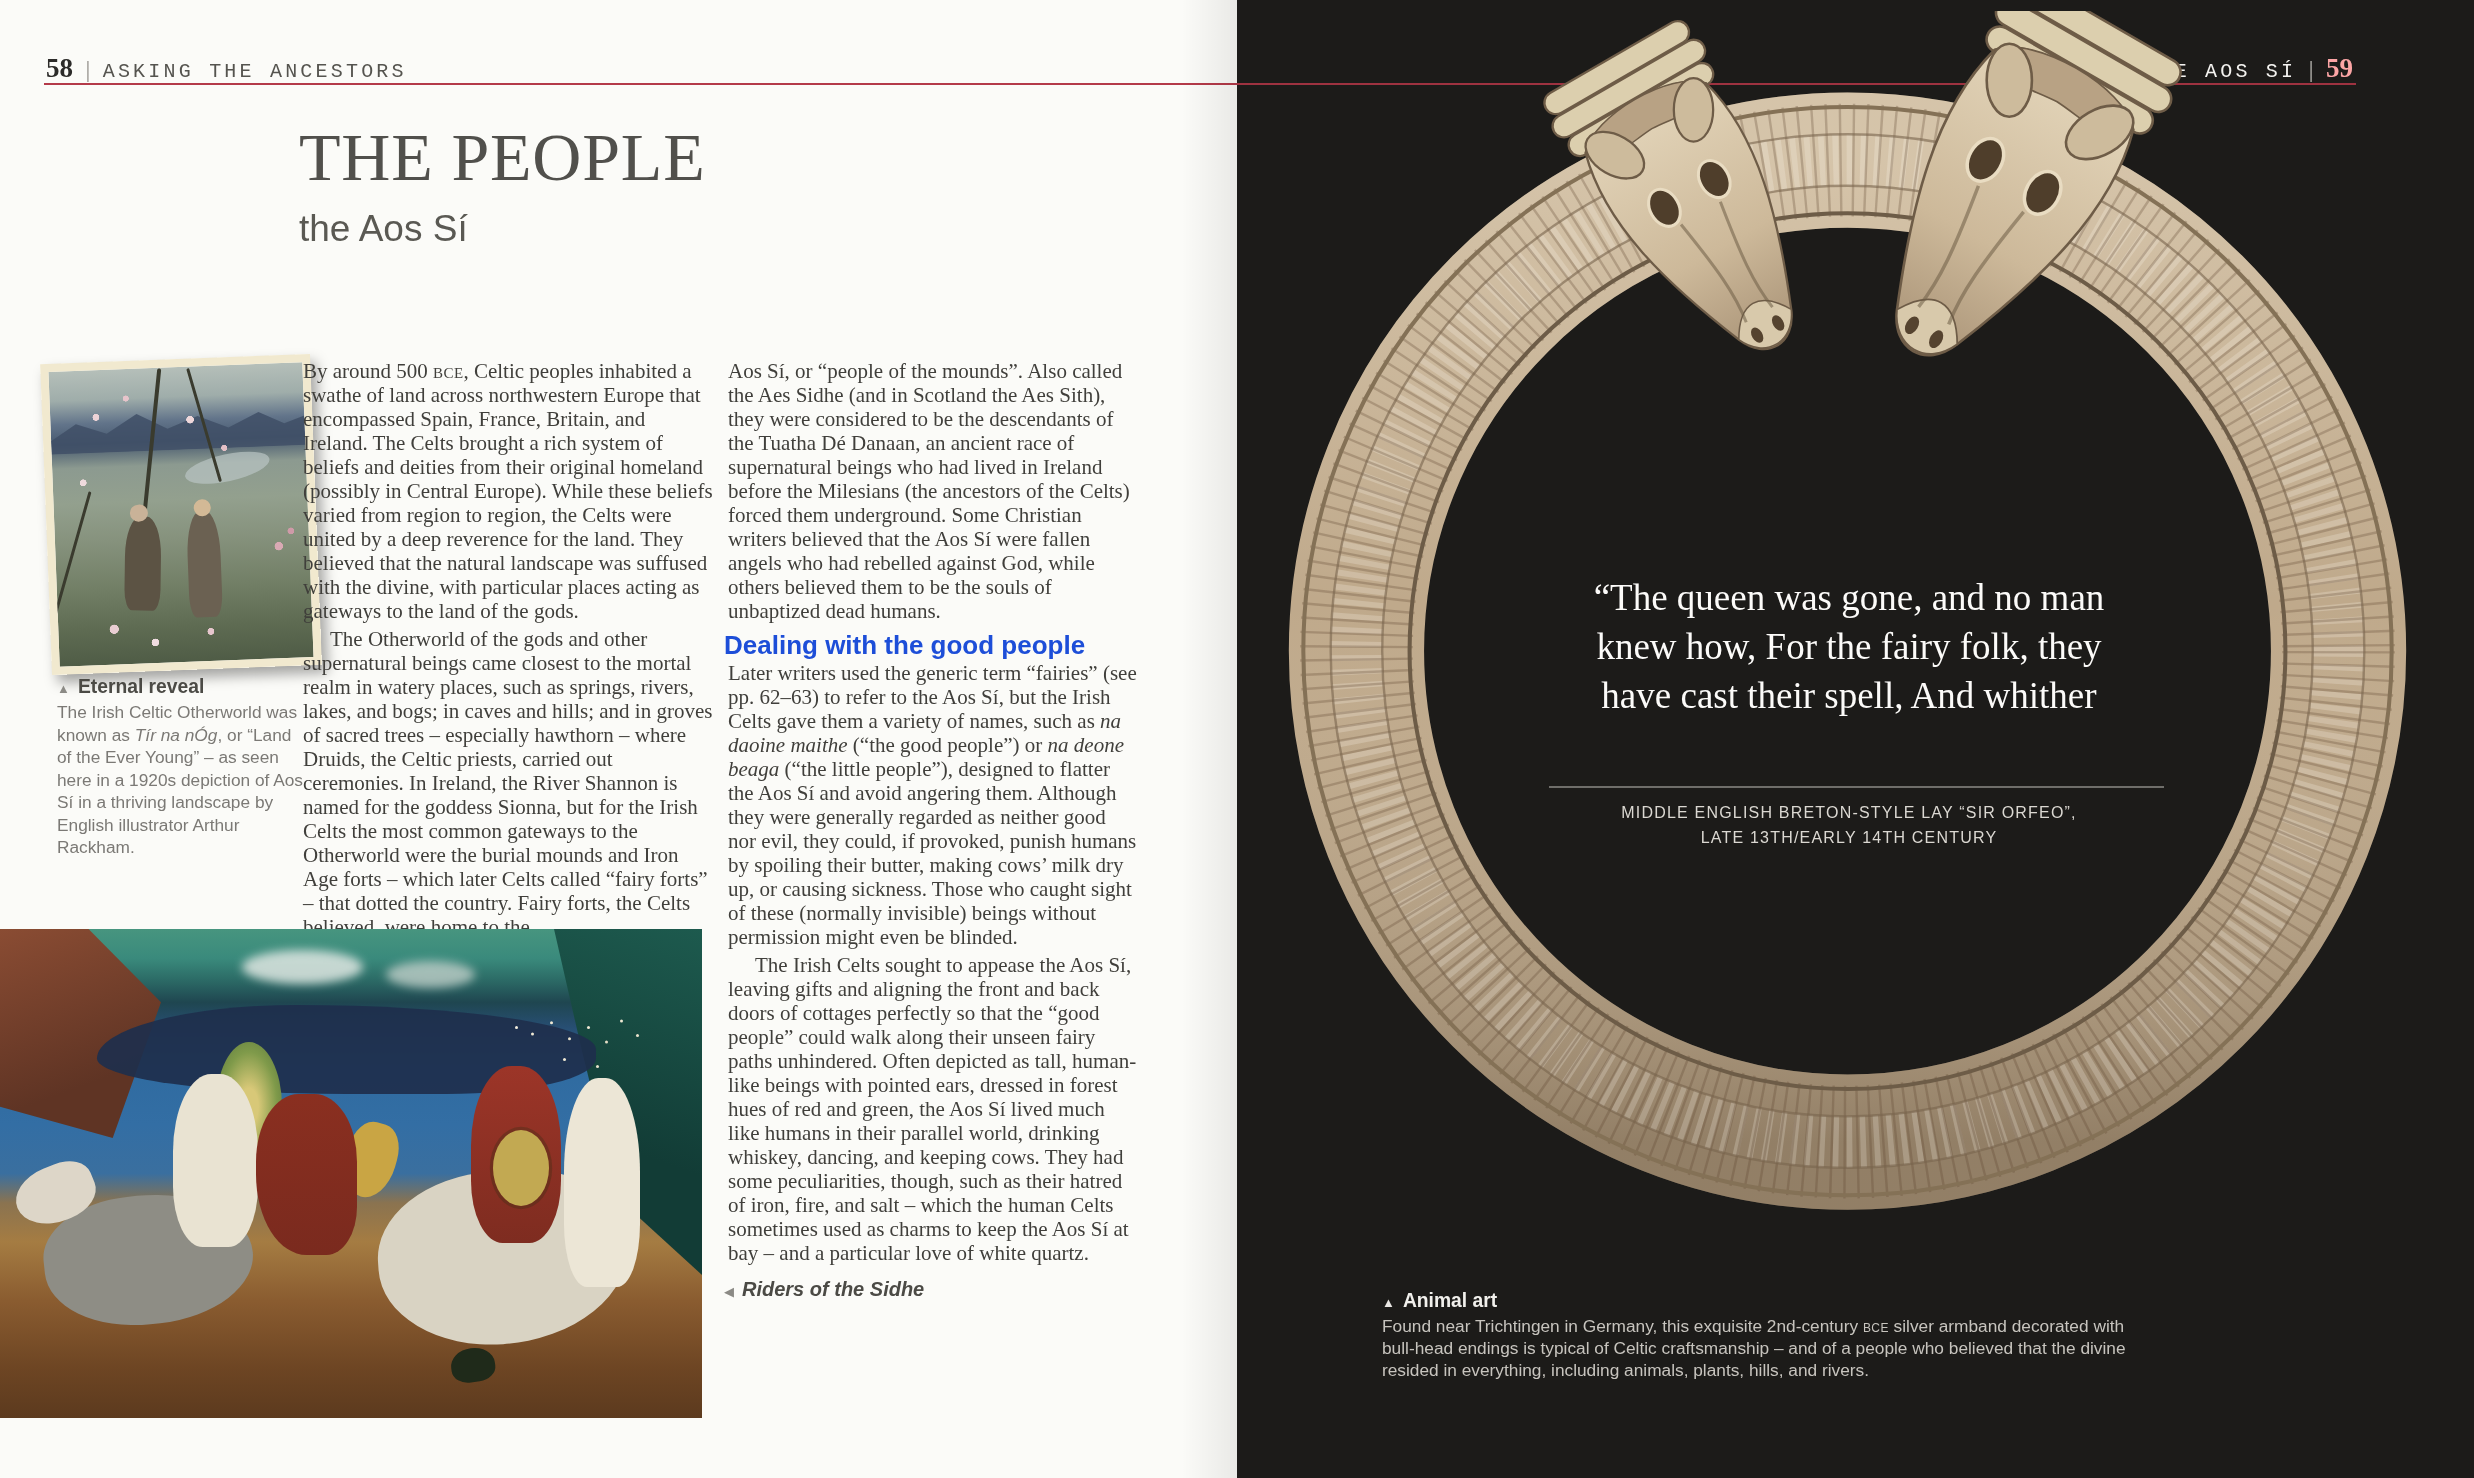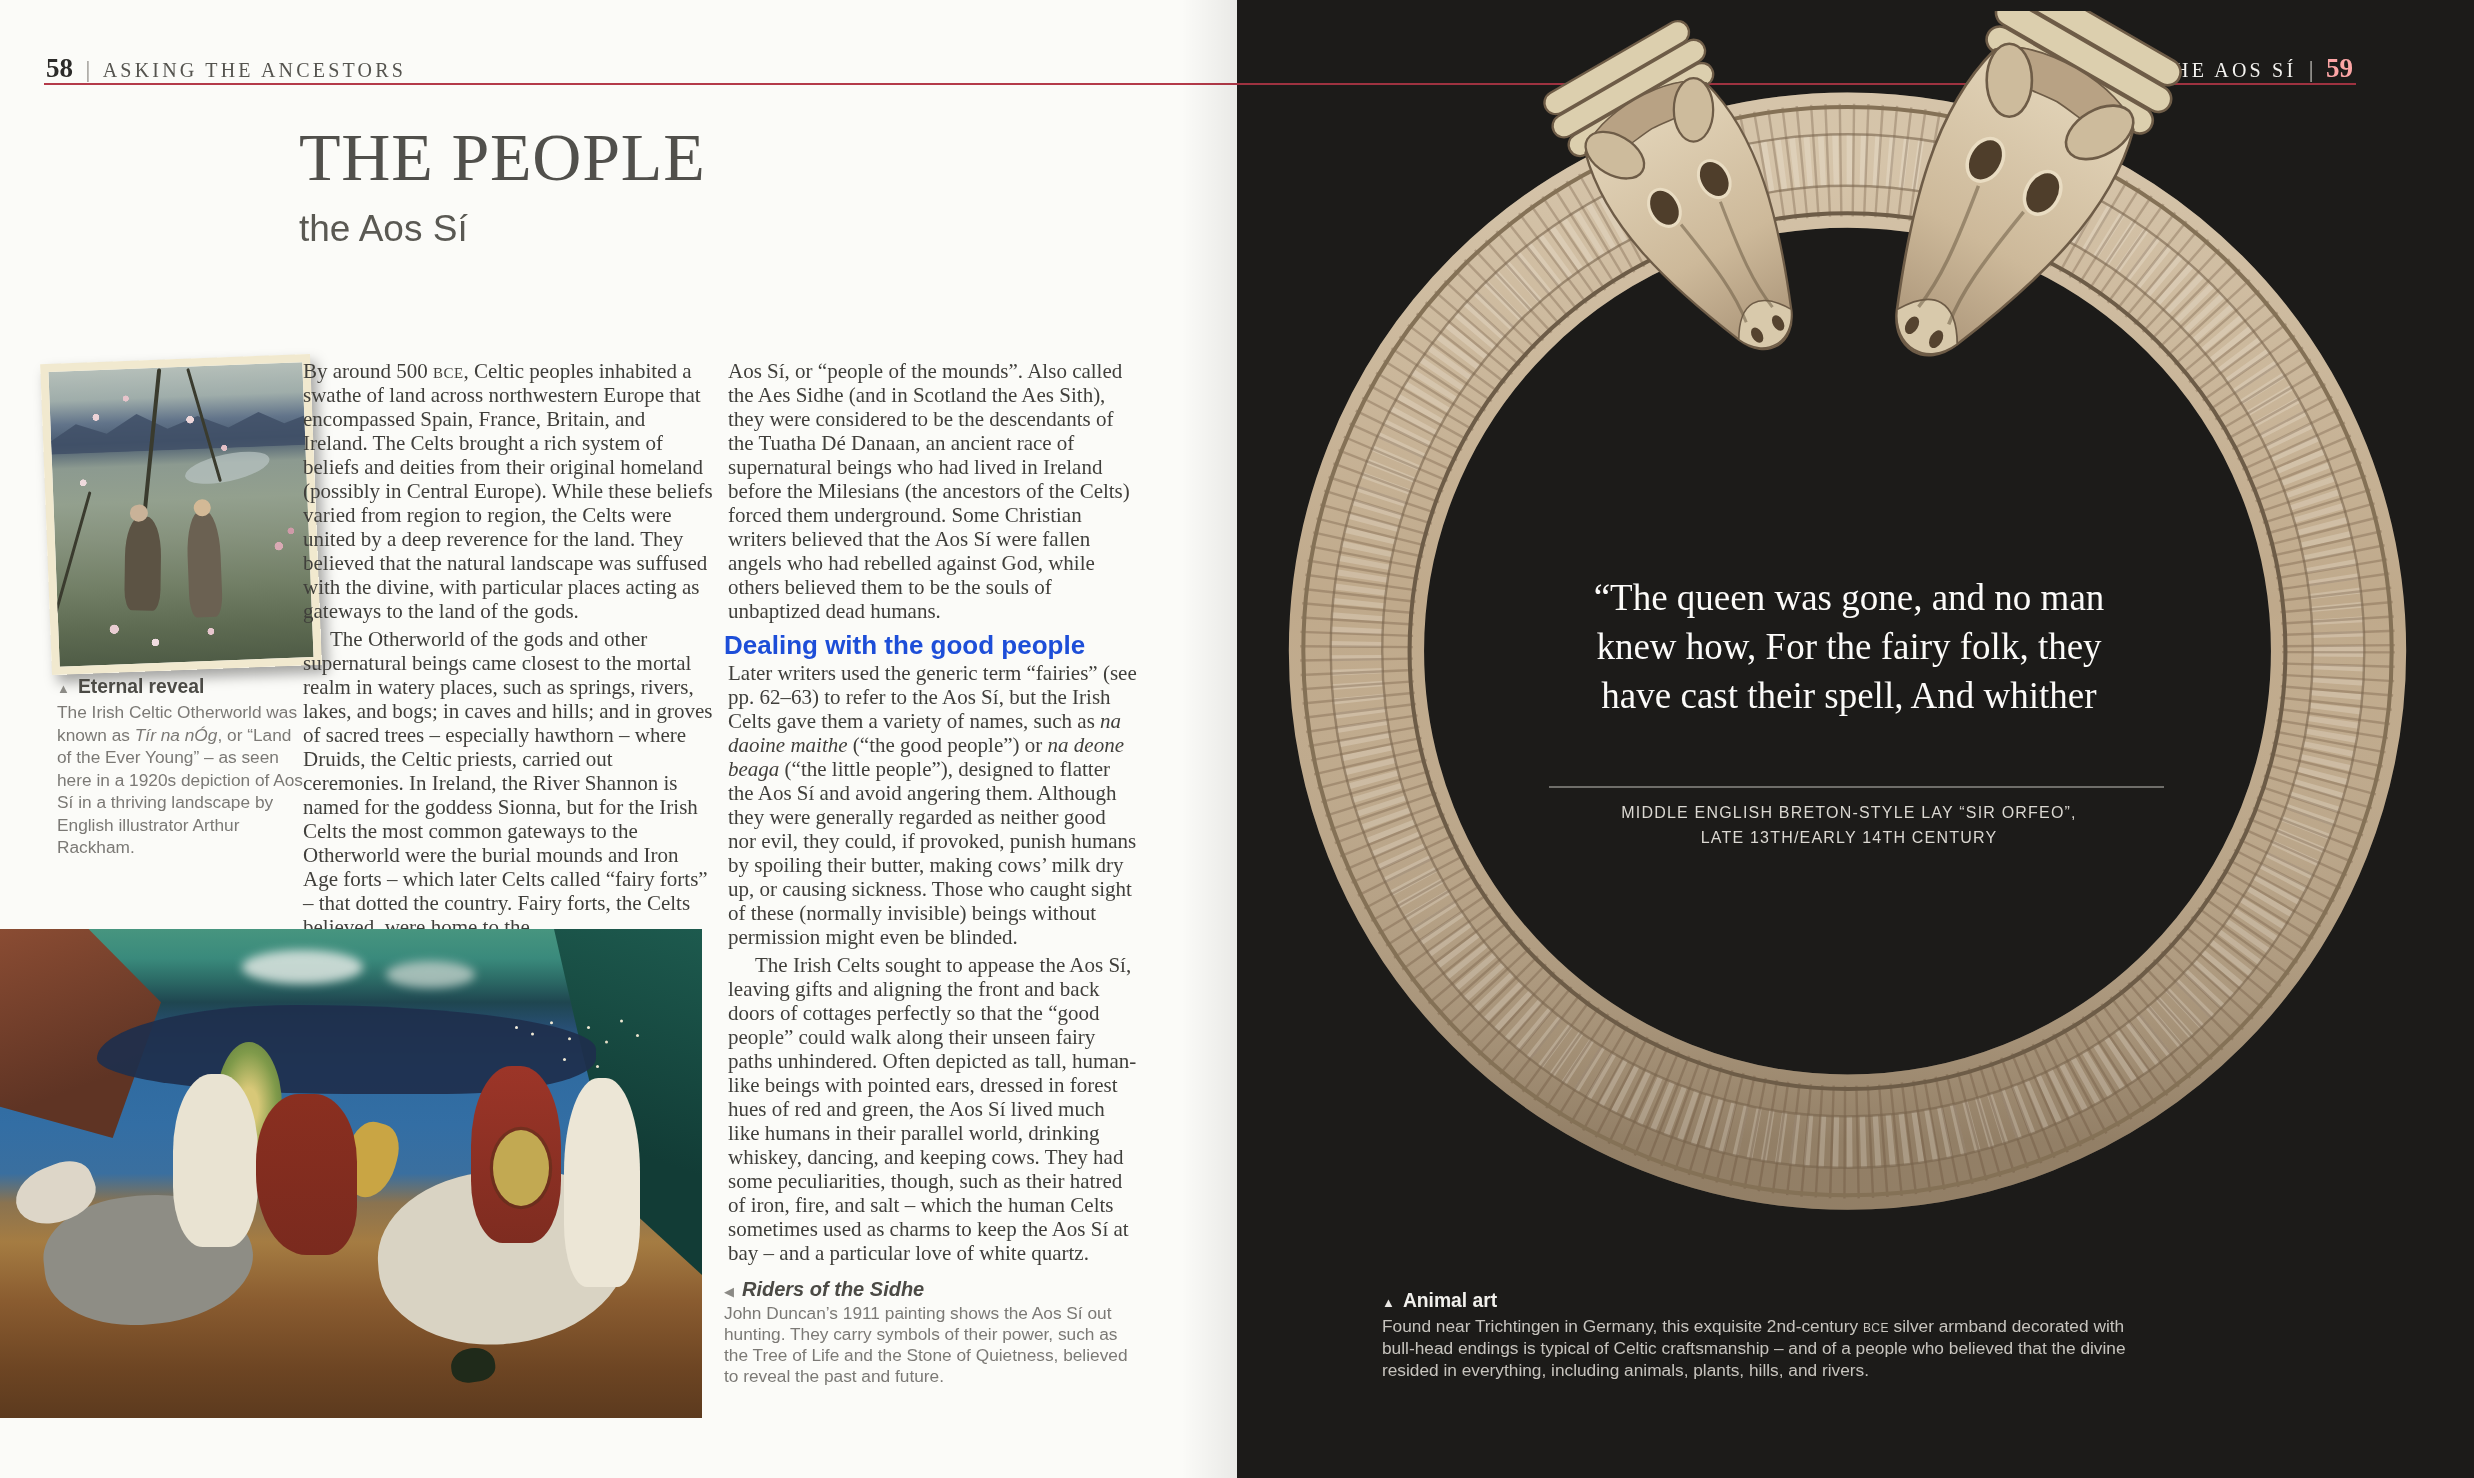--- a/index.html
+++ b/index.html
@@ -7,21 +7,21 @@
           font-family:"Liberation Serif",serif;}
   .it{font-style:italic;}
   .sc{font-variant:small-caps;letter-spacing:0.4px;}
   
   #page-left{position:absolute;left:0;top:0;width:1237px;height:1460px;background:#fbfbf8;}
   .gutter-shadow{position:absolute;left:1181px;top:0;width:56px;height:1478px;
       background:linear-gradient(90deg,rgba(0,0,0,0) 0%,rgba(0,0,0,.07) 100%);}
   .hdr-left{position:absolute;left:46px;top:53px;display:flex;align-items:baseline;gap:12px;}
   .hdr-num{font-family:"Liberation Serif",serif;font-size:27px;color:#2c2b29;font-weight:600;}
   .hdr-bar{font-family:"Liberation Sans",sans-serif;font-size:22px;color:#b0aea9;font-weight:300;}
-  .hdr-sec{font-family:Liberation Serif, serif;font-size:20px;letter-spacing:3.2px;color:#55544f;text-align:right;}
+  .hdr-sec{font-family:Liberation Mono, monospace;font-size:20px;letter-spacing:3.2px;color:#55544f;text-align:right;}
   .rule{position:absolute;height:2.4px;}
   .rule-left{left:44px;top:83px;width:1193px;}
   .rule-right{left:0;top:83px;width:1119px;}
   .title-block{position:absolute;left:299px;top:121px;}
   .title-line{font-family:"Liberation Serif",serif;font-size:68px;line-height:72px;color:#51504c;letter-spacing:0.8px;}
   .subtitle{font-family:"Liberation Sans",sans-serif;font-size:37px;color:#5a5953;margin-top:14.5px;font-weight:400;}
   .bodycol{position:absolute;width:419px;font-size:21px;line-height:24px;color:#403f3b;text-align:left;}
   .bodycol p{margin:4px;}
   .indent{text-indent:27px;}
   .subhead{font-family:Liberation Sans, sans-serif;font-weight:700;font-size:26px;color:#1d4ed8;
@@ -153,21 +153,20 @@
       <div class="d-shape" style="left:493px;top:201px;width:56px;height:76px;background:#c2a952;border-radius:50%;box-shadow:0 0 0 3.2px rgba(60,45,20,.35);"></div>
       <div class="d-shape" style="left:451px;top:419px;width:44px;height:34px;background:#1f2a1a;border-radius:50% 50% 40% 40%;transform:rotate(-8deg);"></div>
       <div class="d-shape" style="left:515px;top:97px;width:3.2px;height:3.2px;background:#f3efdf;border-radius:50%;box-shadow:16px 6.4px 0 #efe9d4,35px -4.8px 0 #efe9d4,53px 11.3px 0 #e9e2cc,72px 0 0 #efe9d4,90px 14.5px 0 #e5ddc6,105px -6.4px 0 #efe9d4,121px 8px 0 #e9e2cc,48px 32px 0 #efe9d4,81px 39px 0 #e9e2cc;"></div>
     </div>
 
     <div id="cap-riders" class="caption">
       <div class="cap-title-row">
         <span class="cap-marker">◀</span>
         <span class="cap-title">Riders of the Sidhe</span>
       </div>
-      <div class="cap-text">John Duncan’s 1911 painting shows the Aos Sí out hunting. They carry symbols of their power, such as the Tree of Life and the Stone of Quietness, believed to reveal the past and future.</div>
     </div>
 
     <div class="gutter-shadow"></div>
   </div>
 
   <div id="page-right">
 
     <div class="rule rule-right" style="background: rgb(158, 50, 64);"></div>
     <div class="hdr-right">
       <span class="hdr-sec">THE AOS SÍ</span>

